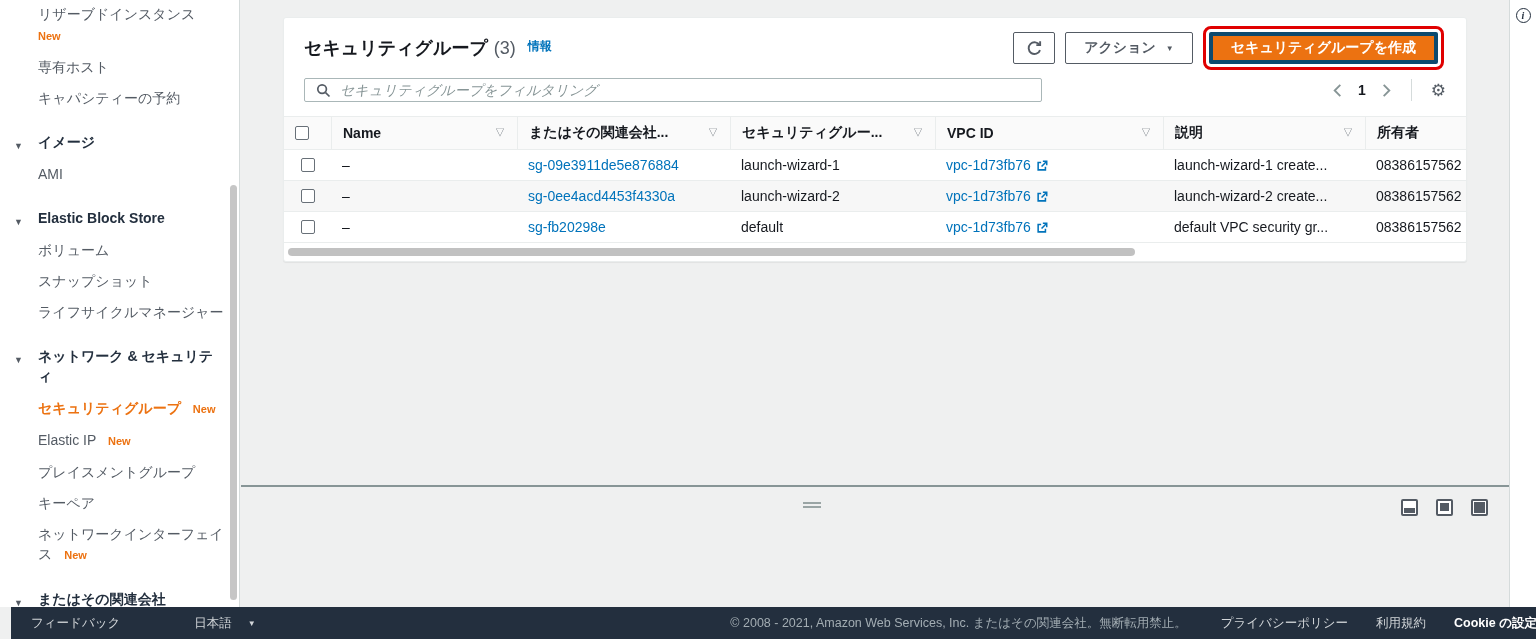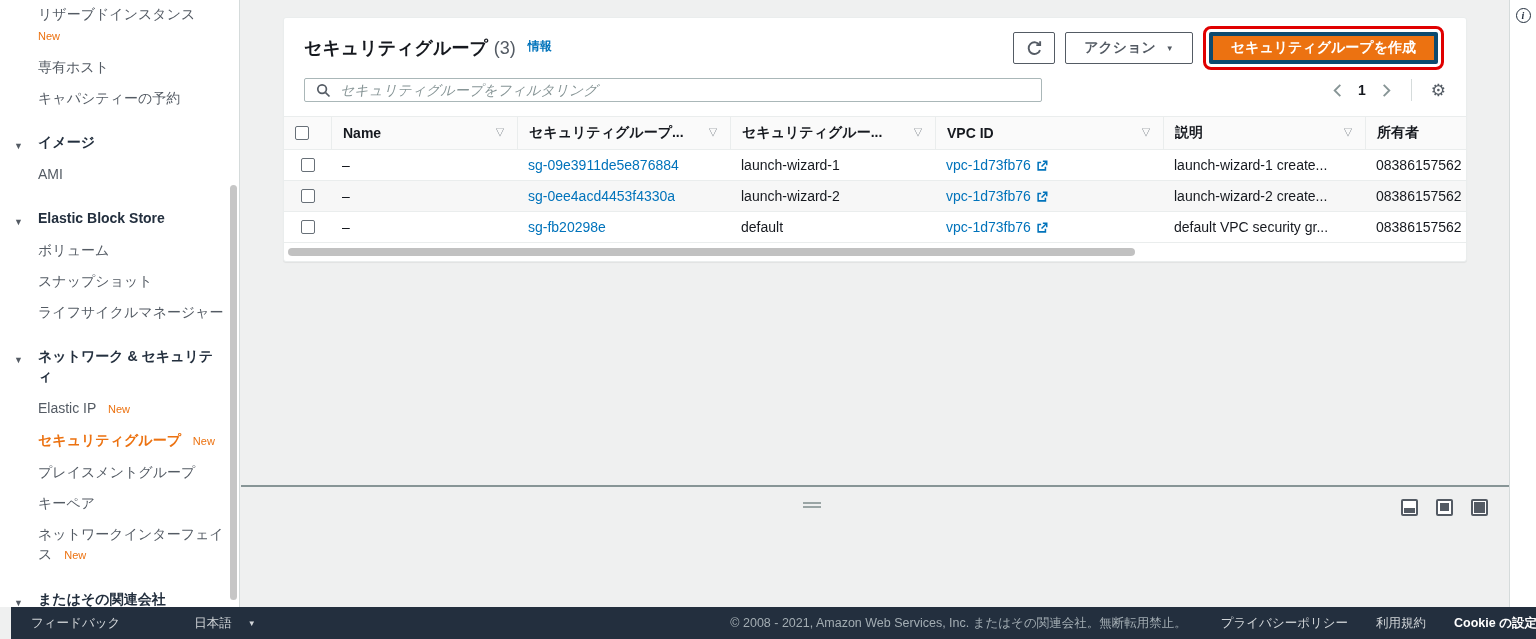--- a/index.html
+++ b/index.html
@@ -14,21 +14,21 @@
   
   .sidebar {
     position:absolute; left:0; top:0; width:240px; height:607px;
     background:#ffffff; border-right:1px solid #d5dbdb; overflow:hidden;
   }
   .sidebar-inner { padding:0 14px 0 38px; margin-top:-7px; }
   .side-item { margin:11px 0; font-size:14px; line-height:20px; color:#545b64; cursor:pointer; }
   .side-item.active { color:#ec7211; font-weight:bold; }
   .side-section { margin:24px 0 12px; font-size:14px; line-height:20px; font-weight:bold; color:#232f3e; position:relative; cursor:pointer; }
   .side-section .caret { position:absolute; left:-24px; top:4px; font-size:9px; color:#545b64; }
-  .badge { color:#ec7211; font-size:11px; font-weight:normal; }
+  .badge { color:#ec7211; font-size:11px; font-weight:bold; }
   .badge.inline { margin-left:8px; }
   .badge.block { display:block; margin-top:2px; }
   .side-scroll-thumb {
     position:absolute; right:2px; top:185px; width:7px; height:415px;
     background:#c6c6c6; border-radius:4px;
   }
 
   
   .main { position:absolute; left:241px; top:0; width:1268px; height:607px; background:#eff0f0; }
 
@@ -154,26 +154,26 @@
     <div class="side-item">
       <span>スナップショット</span>
     </div>
     <div class="side-item">
       <span>ライフサイクルマネージャー</span>
     </div>
     <div class="side-section">
       <span class="caret">▼</span>
       <span>ネットワーク &amp; セキュリティ</span>
     </div>
-    <div class="side-item">
-      <span>Elastic IP</span>
-      <span class="badge inline">New</span>
-    </div>
     <div class="side-item active">
       <span>セキュリティグループ</span>
+      <span class="badge inline">New</span>
+    </div>
+    <div class="side-item">
+      <span>Elastic IP</span>
       <span class="badge inline">New</span>
     </div>
     <div class="side-item">
       <span>プレイスメントグループ</span>
     </div>
     <div class="side-item">
       <span>キーペア</span>
     </div>
     <div class="side-item">
       <span>ネットワークインターフェイス</span>
@@ -243,21 +243,21 @@
     <div class="tbl">
       <div class="tr head">
         <div class="col-check">
             <span class="checkbox"></span>
           </div>
         <div class="col-name">
           <span>Name</span>
           <span class="sort">▽</span>
         </div>
         <div class="col-sgid">
-          <span>セキュリティグループ...</span>
+          <span>またはその関連会社...</span>
           <span class="sort">▽</span>
         </div>
         <div class="col-sgname">
           <span>セキュリティグルー...</span>
           <span class="sort">▽</span>
         </div>
         <div class="col-vpc">
           <span>VPC ID</span>
           <span class="sort">▽</span>
         </div>

